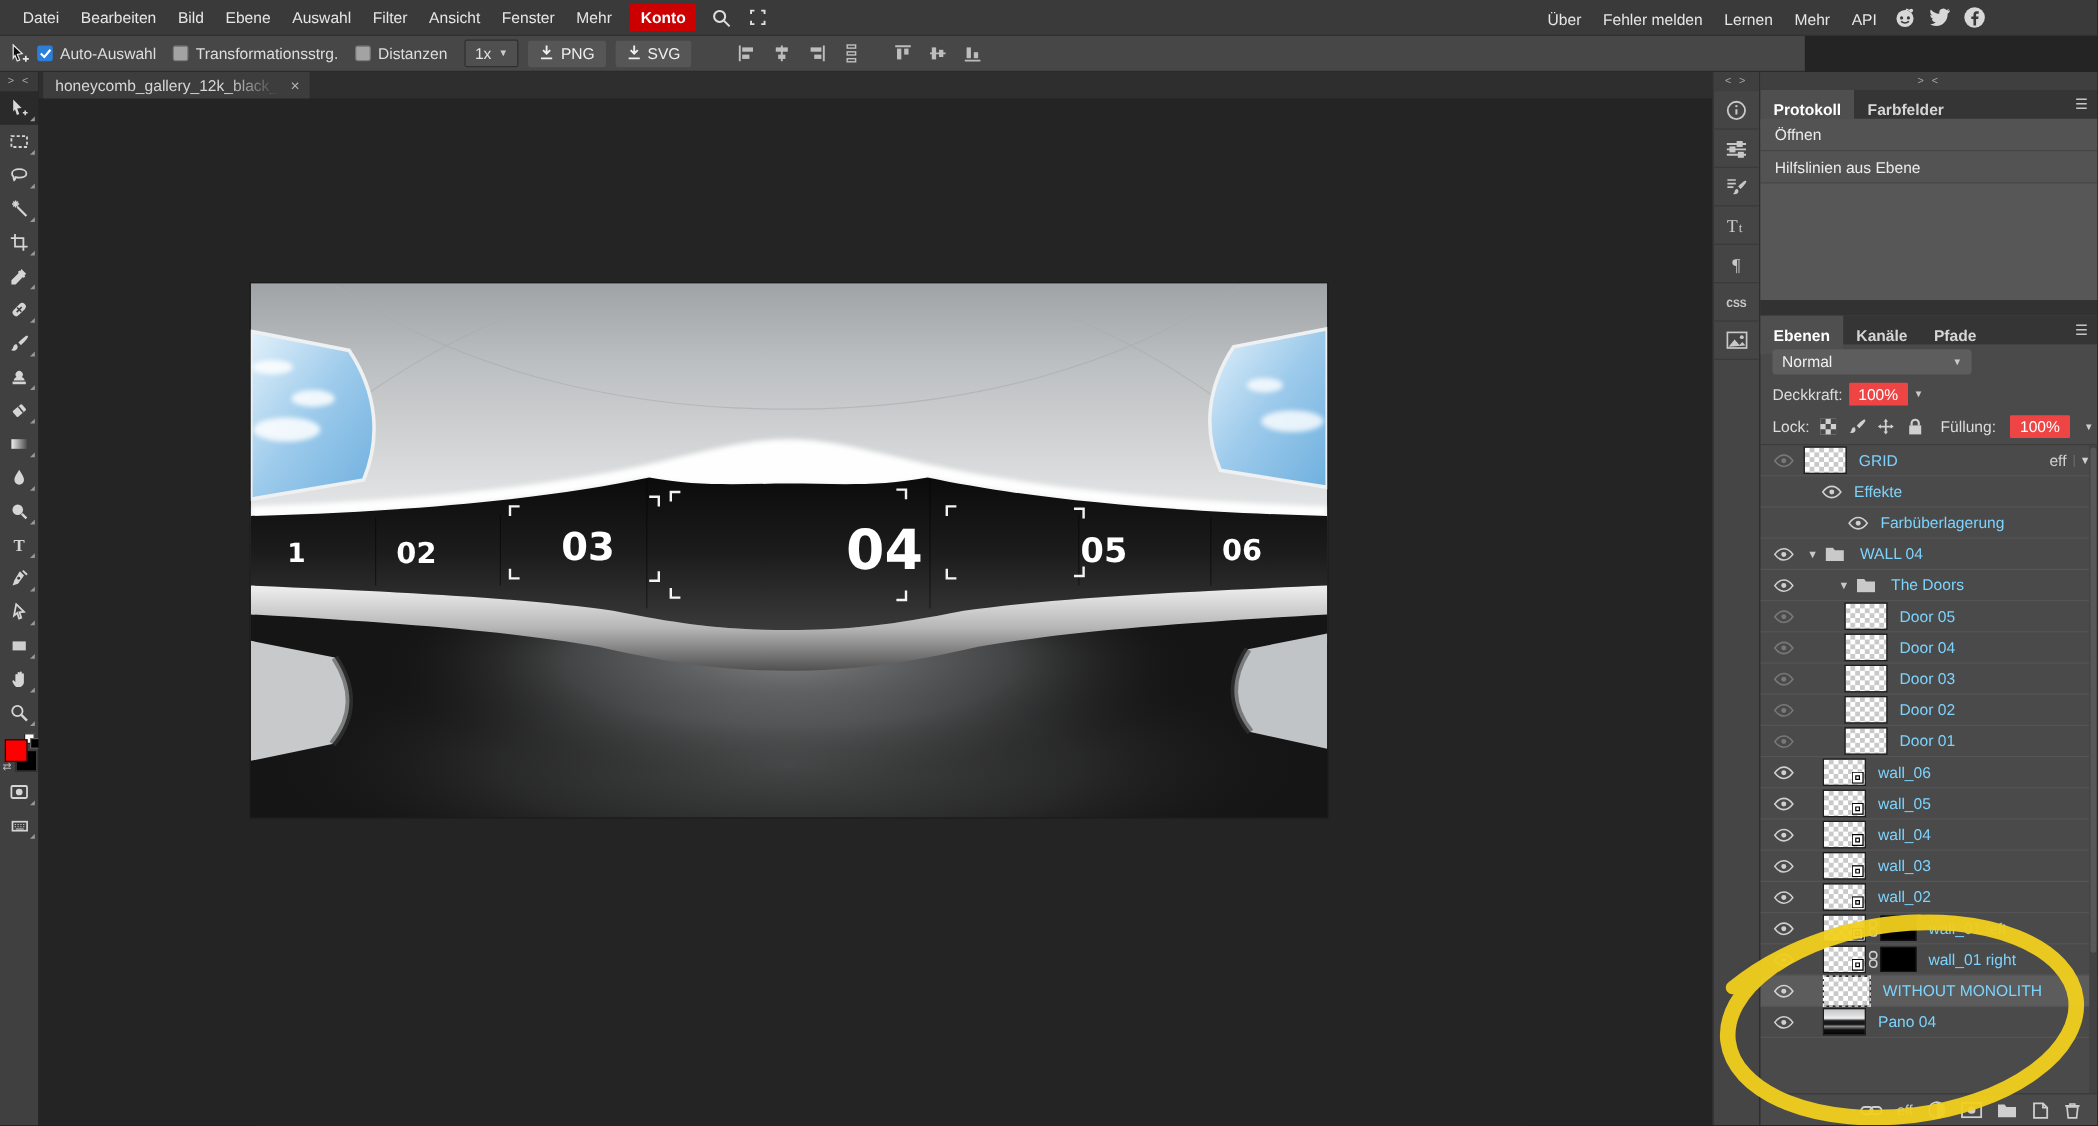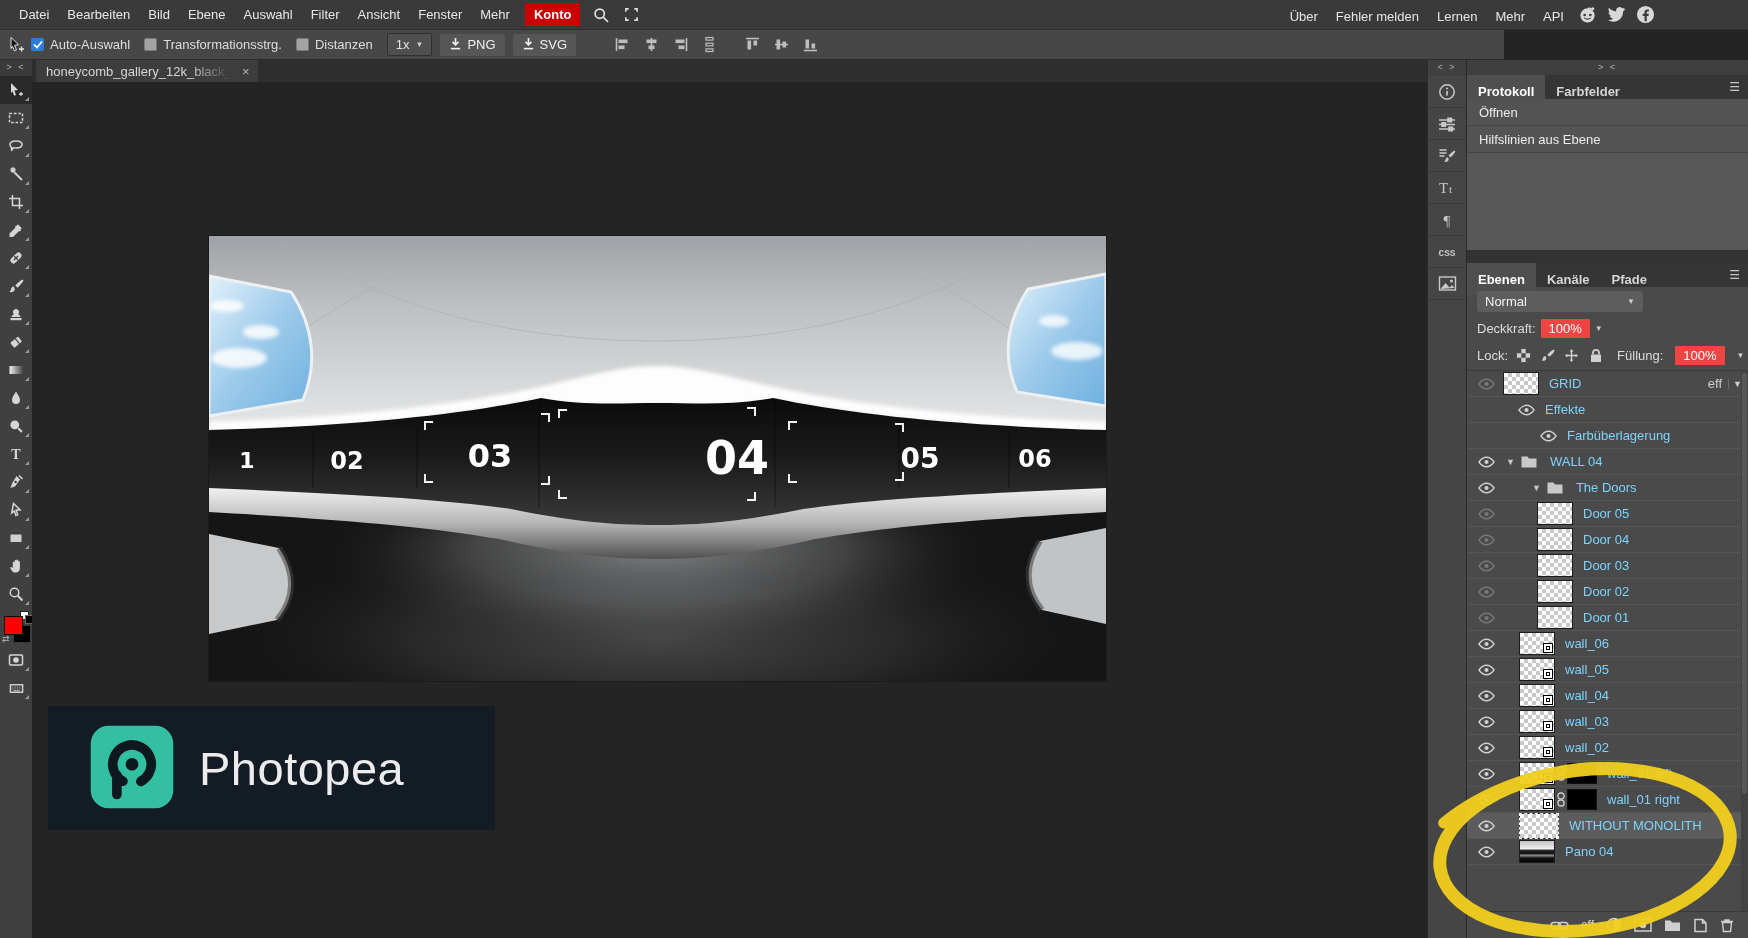--- a/index.html
+++ b/index.html
@@ -518,31 +518,20 @@
             <text x="38" y="232" font-size="22">1</text>
             <text x="138" y="233" font-size="24">02</text>
             <text x="281" y="231" font-size="32">03</text>
             <text x="528" y="238" font-size="46">04</text>
             <text x="711" y="232" font-size="28">05</text>
             <text x="826" y="231" font-size="24">06</text>
           </g>
       </svg>
     </div>
 
-    <div id="logobox">
-      <span>
-        <svg width="88" height="88" viewBox="0 0 64 64">
-          <rect x="2" y="2" width="60" height="60" rx="13" fill="#33bfa2"></rect>
-          <circle cx="32" cy="30" r="14" fill="none" stroke="#10181f" stroke-width="7" stroke-dasharray="74 14" stroke-linecap="round" transform="rotate(118 32 30)"></circle>
-          <circle cx="32" cy="30" r="4.6" fill="#10181f"></circle>
-          <path d="M21 38v14" stroke="#10181f" stroke-width="7" stroke-linecap="round"></path>
-        </svg>
-      </span>
-      <span id="logotext">Photopea</span>
-    </div>
   </div>
 
   <div id="sidestrip">
     <div class="strip-head">&lt;&nbsp;&gt;</div>
     <div id="sideicons">
         <div class="sicon">
           <svg width="18" height="18" viewBox="0 0 18 18">
             <circle cx="9" cy="9" r="7.2" stroke="#c8c8c8" fill="none" stroke-width="1.5"></circle>
             <path d="M9 8v4.5" stroke="#c8c8c8" stroke-width="1.7"></path>
             <circle cx="9" cy="5.4" r="1" fill="#c8c8c8"></circle>

